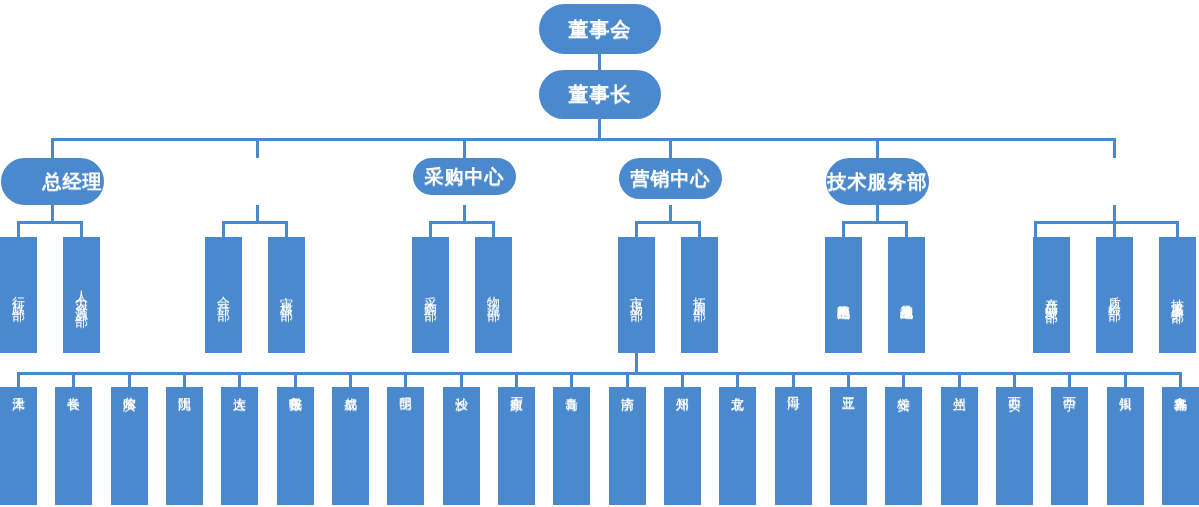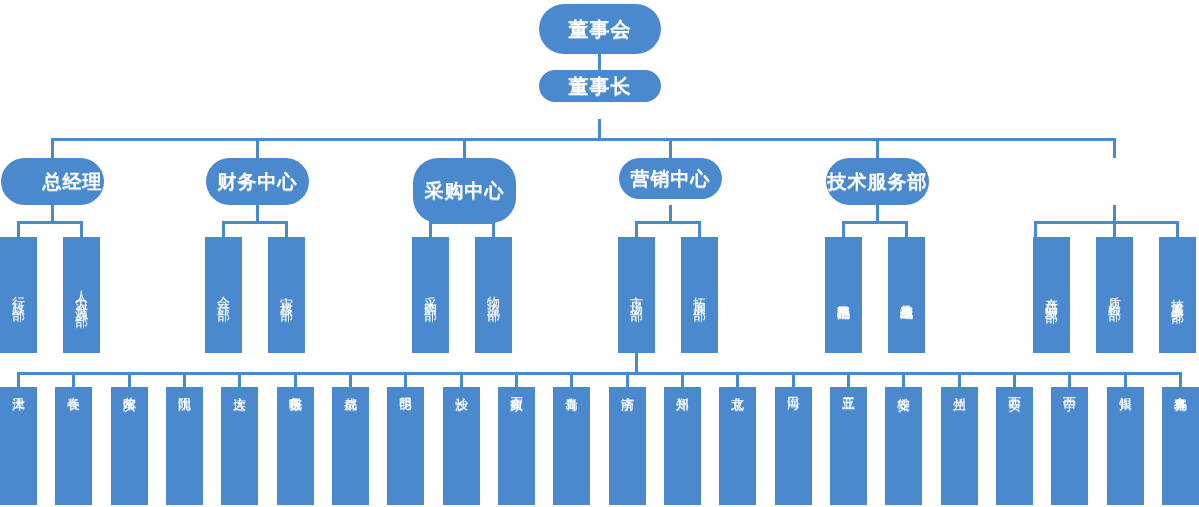--- a/index.html
+++ b/index.html
@@ -64,36 +64,35 @@
 </style>
 </head>
 <body>
 
 <div id="chart">
 
   <div class="box top" style="left:539px;top:4px;width:122px;height:50px;">董事会</div>
 
   <div class="ln lnv" style="left:598px;top:54px;width:3px;height:16px;"></div>
 
-  <div class="box top" style="left:539px;top:70px;width:122px;height:32px;">董事长</div>
+  <div class="box top" style="left:539px;top:70px;width:122px;height:49px;">董事长</div>
 
   <div class="ln lnv" style="left:598px;top:119px;width:3px;height:21px;"></div>
 
   <div class="ln lnh" style="left:51px;top:138px;width:1065px;height:3px;"></div>
 
   <div class="ln lnv" style="left:51px;top:138px;width:3px;height:20px;"></div>
   <div class="ln lnv" style="left:256px;top:138px;width:3px;height:20px;"></div>
   <div class="ln lnv" style="left:463px;top:138px;width:3px;height:20px;"></div>
   <div class="ln lnv" style="left:669px;top:138px;width:3px;height:20px;"></div>
   <div class="ln lnv" style="left:876px;top:138px;width:3px;height:20px;"></div>
   <div class="ln lnv" style="left:1113px;top:138px;width:3px;height:20px;"></div>
 
   <div class="box l2" style="left:1px;top:158px;width:103px;height:47px;padding-left:40px;">总经理</div>
-  <div class="box l2" style="left:206px;top:158px;width:103px;height:47px;">财务中心</div>
-  <div class="box l2" style="left:413px;top:158px;width:103px;height:65px;">采购中心</div>
+  <div class="box l2" style="left:413px;top:158px;width:103px;height:37px;">采购中心</div>
   <div class="box l2" style="left:619px;top:158px;width:103px;height:41px;">营销中心</div>
   <div class="box l2" style="left:826px;top:158px;width:103px;height:47px;">技术服务部</div>
 
   <div class="ln lnv" style="left:51px;top:205px;width:3px;height:18px;"></div>
   <div class="ln lnh" style="left:17px;top:221px;width:66px;height:3px;"></div>
   <div class="ln lnv" style="left:17px;top:221px;width:3px;height:16px;"></div>
   <div class="ln lnv" style="left:80px;top:221px;width:3px;height:16px;"></div>
 
   <div class="ln lnv" style="left:256px;top:205px;width:3px;height:18px;"></div>
   <div class="ln lnh" style="left:222px;top:221px;width:66px;height:3px;"></div>

